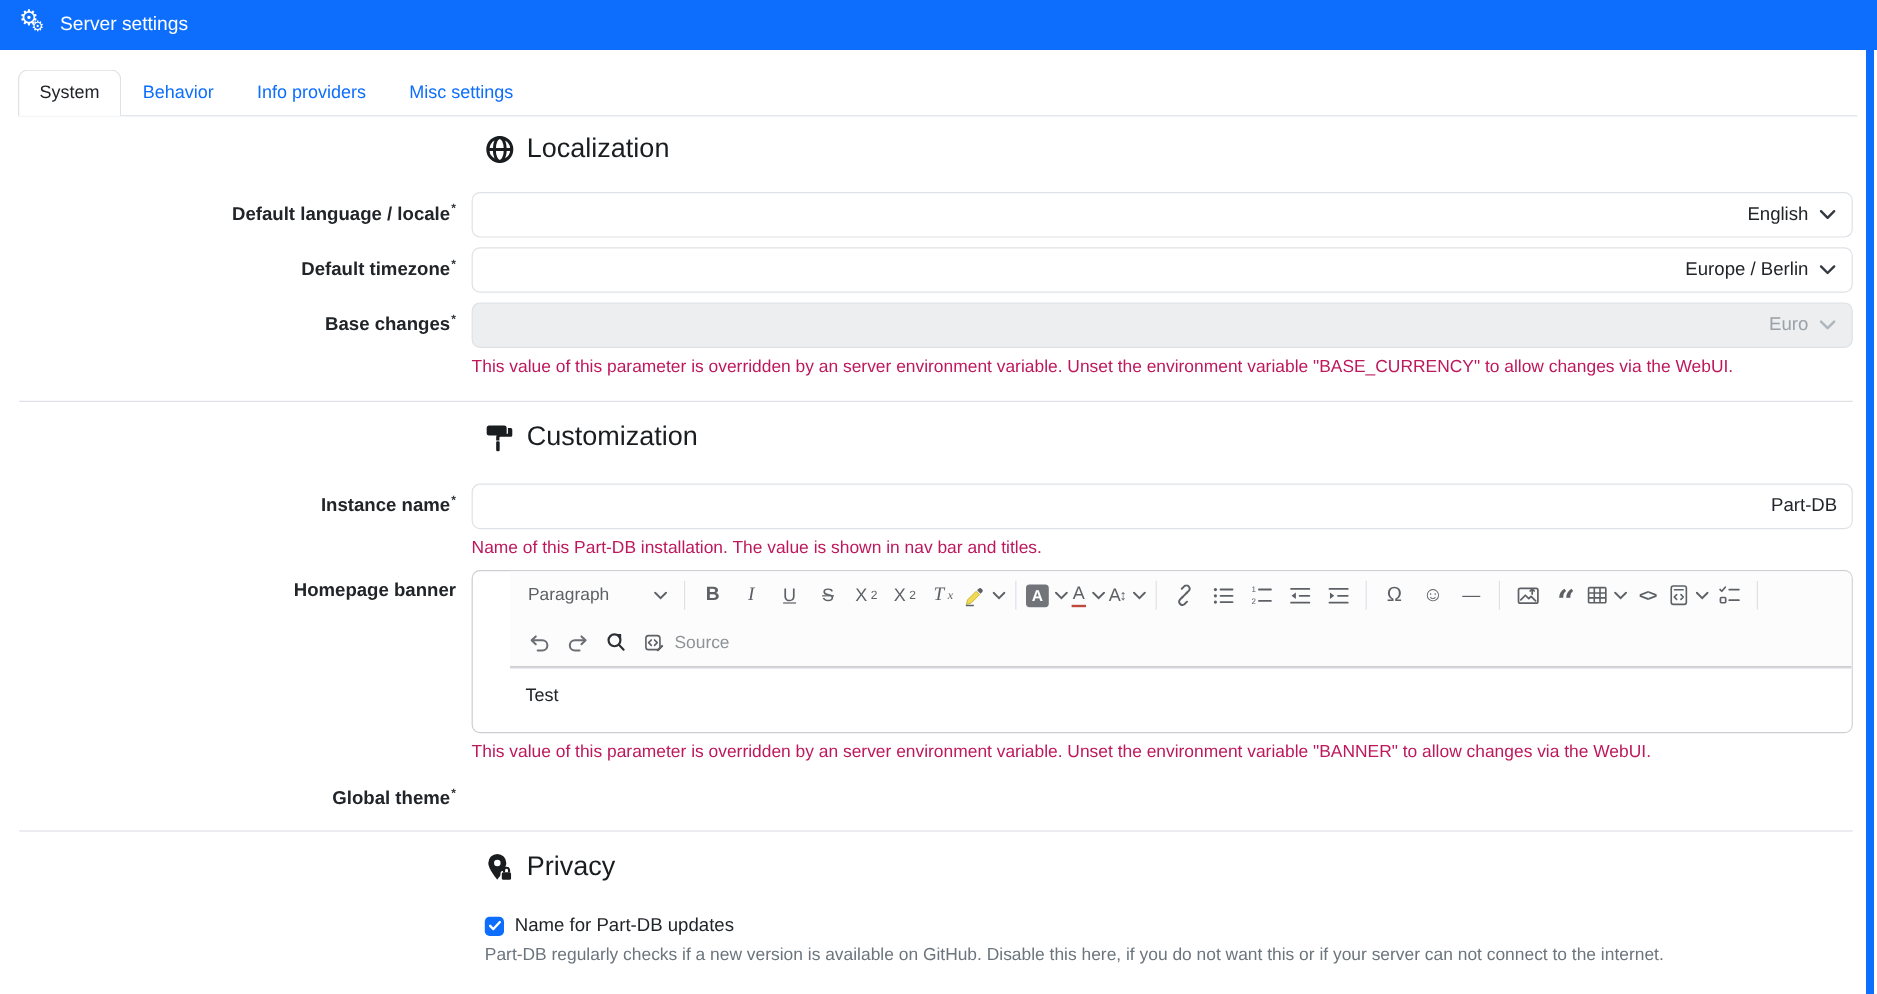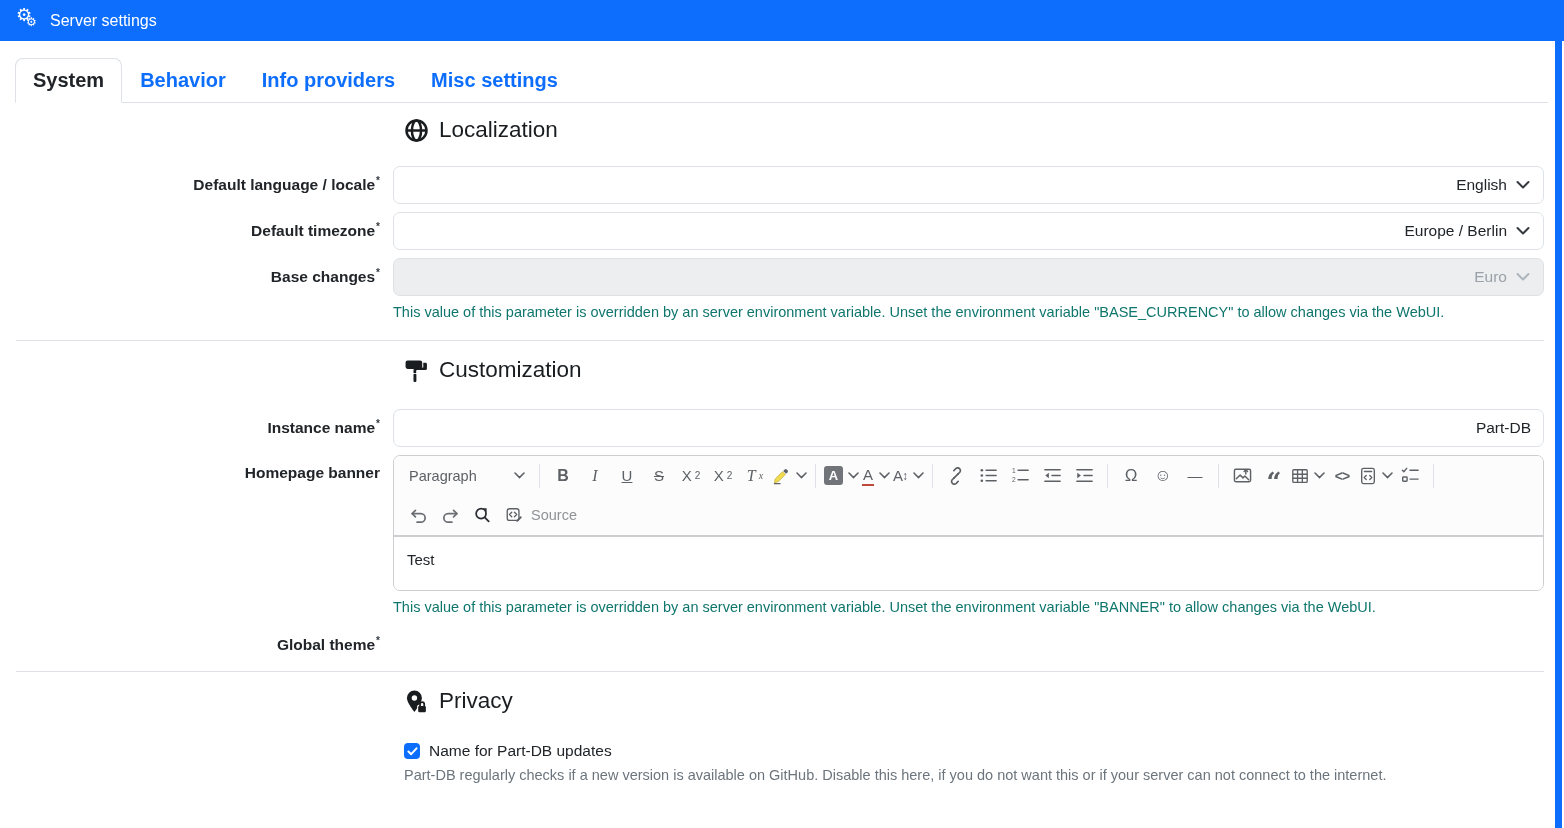--- a/index.html
+++ b/index.html
@@ -12,46 +12,46 @@
   .navbar-title { font-size:16px; }
   .gears { position:relative; width:24px; height:24px; }
   .gears .g1 { position:absolute; left:0; top:-3px; font-size:18px; line-height:18px; }
   .gears .g2 { position:absolute; left:10px; top:7px; font-size:12px; line-height:12px; }
 
   
   .edge-strip { position:fixed; top:0; bottom:0; right:2px; width:7px; background:#0d6efd; z-index:1; }
 
   
   .tabs { display:flex; align-items:flex-end; margin:17px 16px 0 15px; border-bottom:1px solid #dee2e6; }
-  .tab { padding:10px 17px; font-size:20px; color:#0d6efd; cursor:pointer; border:1px solid transparent;
-    border-radius:8px 8px 0 0; margin-bottom:-1px;font-weight:bold; }
+  .tab { padding:10px 17px; font-size:15px; color:#0d6efd; cursor:pointer; border:1px solid transparent;
+    border-radius:8px 8px 0 0; margin-bottom:-1px; }
   .tab.active { color:#212529; background:#fff; border-color:#dee2e6 #dee2e6 #fff #dee2e6; }
 
   .content { padding:0 20px 0 16px; }
 
   .section-heading { display:flex; align-items:flex-end; gap:10px; margin:14px 0 23px 388px;
     font-size:22.5px; font-weight:400; color:#1a1d20; }
   .section-heading svg { flex:0 0 auto; }
 
   .frow { display:grid; grid-template-columns:364px 1fr; column-gap:13px; margin-bottom:8px; }
   .flabel { text-align:right; font-weight:700; font-size:15.5px; padding-top:9px; color:#212529; }
   .flabel sup { font-size:10px; color:#343a40; margin-left:1px; }
-  .fhelp { color:#0f766e; font-size:14.5px; margin-top:7px; line-height:1.35; }
+  .fhelp { color:#be185d; font-size:14.5px; margin-top:7px; line-height:1.35; }
 
   .select, .tinput { position:relative; width:100%; height:38px; border:1px solid #dee2e6; border-radius:7px;
     background:#fff; display:flex; align-items:center; padding:0 36px 0 12px; font-size:15.5px; color:#212529;justify-content:flex-end; }
   .tinput { padding-right:12px; }
   .select .chev { position:absolute; right:13px; top:50%; transform:translateY(-50%); display:flex; }
   .select.disabled { background:#eceef0; color:#9aa1a8; }
   .select.disabled .chev polyline { stroke:#adb5bd; }
 
   .divider { border-top:1px solid #dee2e6; margin:17px 0 16px 0; }
 
   
-  .editor { border:1px solid #ccced1; border-radius:7px; overflow:hidden; background:#fff; }
+  .editor { border:1px solid #ccced1; border-radius:7px; overflow:hidden; background:#fff;padding-left:31px; }
   .tb-row { display:flex; align-items:center; padding:2px 8px; height:40px; background:#fcfcfd; }
   .tb-row.first { border-bottom:0; }
   .tb-row.second { border-bottom:1px solid #ccced1; }
   .tb-btn { display:flex; align-items:center; justify-content:center; min-width:30px; height:30px;
     margin:0 1px; border-radius:4px; color:#5d6165; cursor:pointer; font-size:15px; gap:3px; }
   .tb-btn .caret { display:flex; margin-left:2px; }
   .tb-sep { width:1px; height:24px; background:#dee2e6; margin:0 7px; }
   .tb-bold { font-weight:800; font-size:16px; }
   .tb-italic { font-style:italic; font-family:"Liberation Serif",serif; font-size:16px; }
   .tb-under { text-decoration:underline; }
@@ -175,20 +175,21 @@
   </h2>
 
   <div class="frow">
     <label class="flabel">
       <span>Instance name</span><sup>*</sup>
     </label>
     <div>
       <div class="tinput">
         <span>Part-DB</span>
       </div>
+      <div class="fhelp">Name of this Part-DB installation. The value is shown in nav bar and titles.</div>
     </div>
   </div>
 
   <div class="frow" style="margin-top:3px;">
     <label class="flabel">
       <span>Homepage banner</span>
     </label>
     <div>
       <div class="editor">
 

